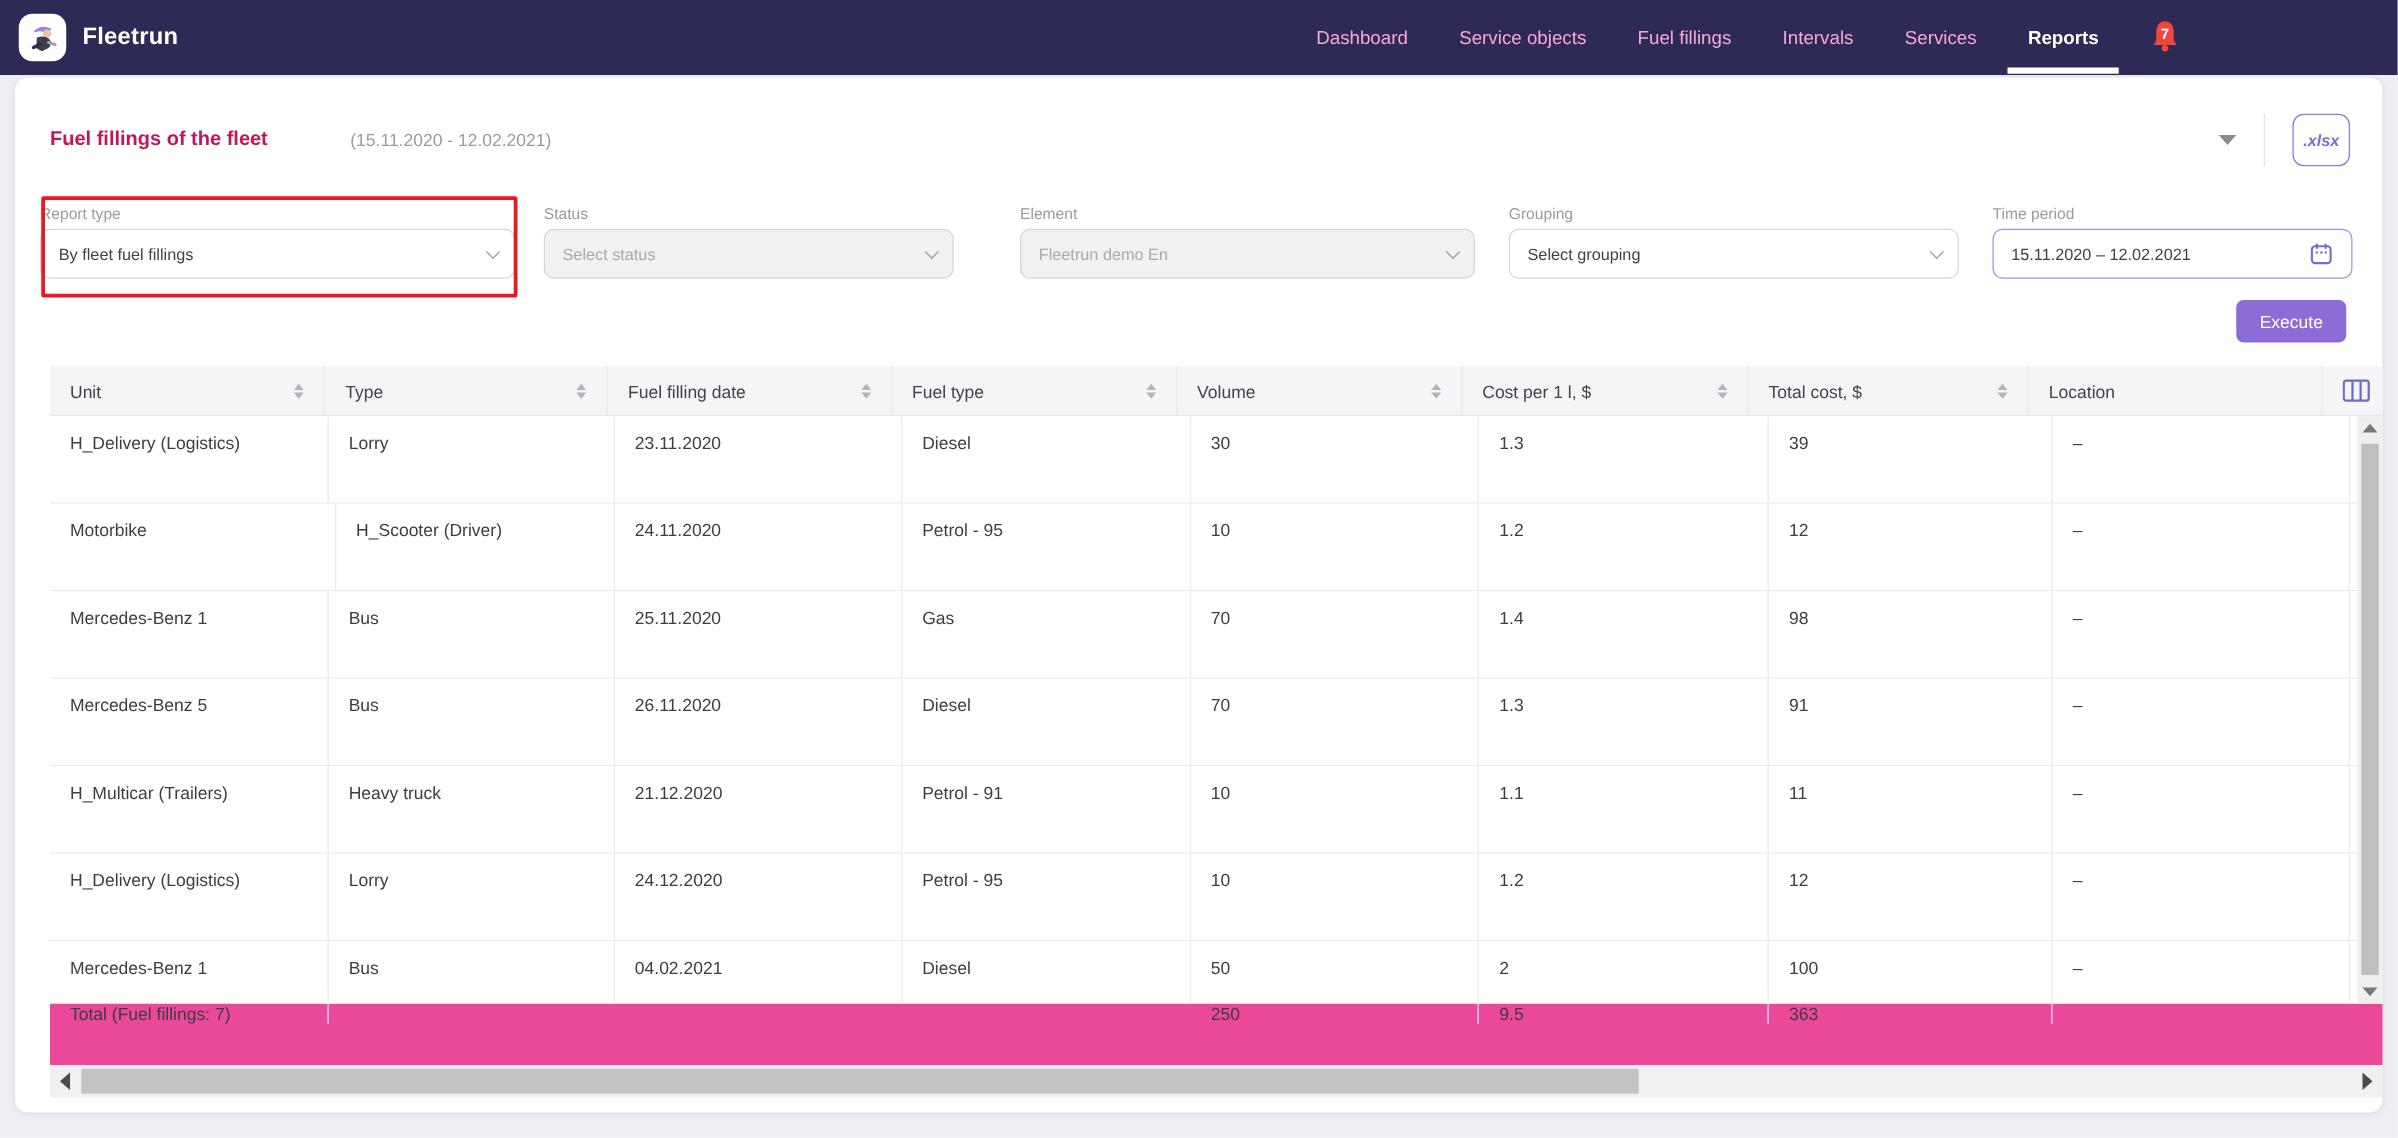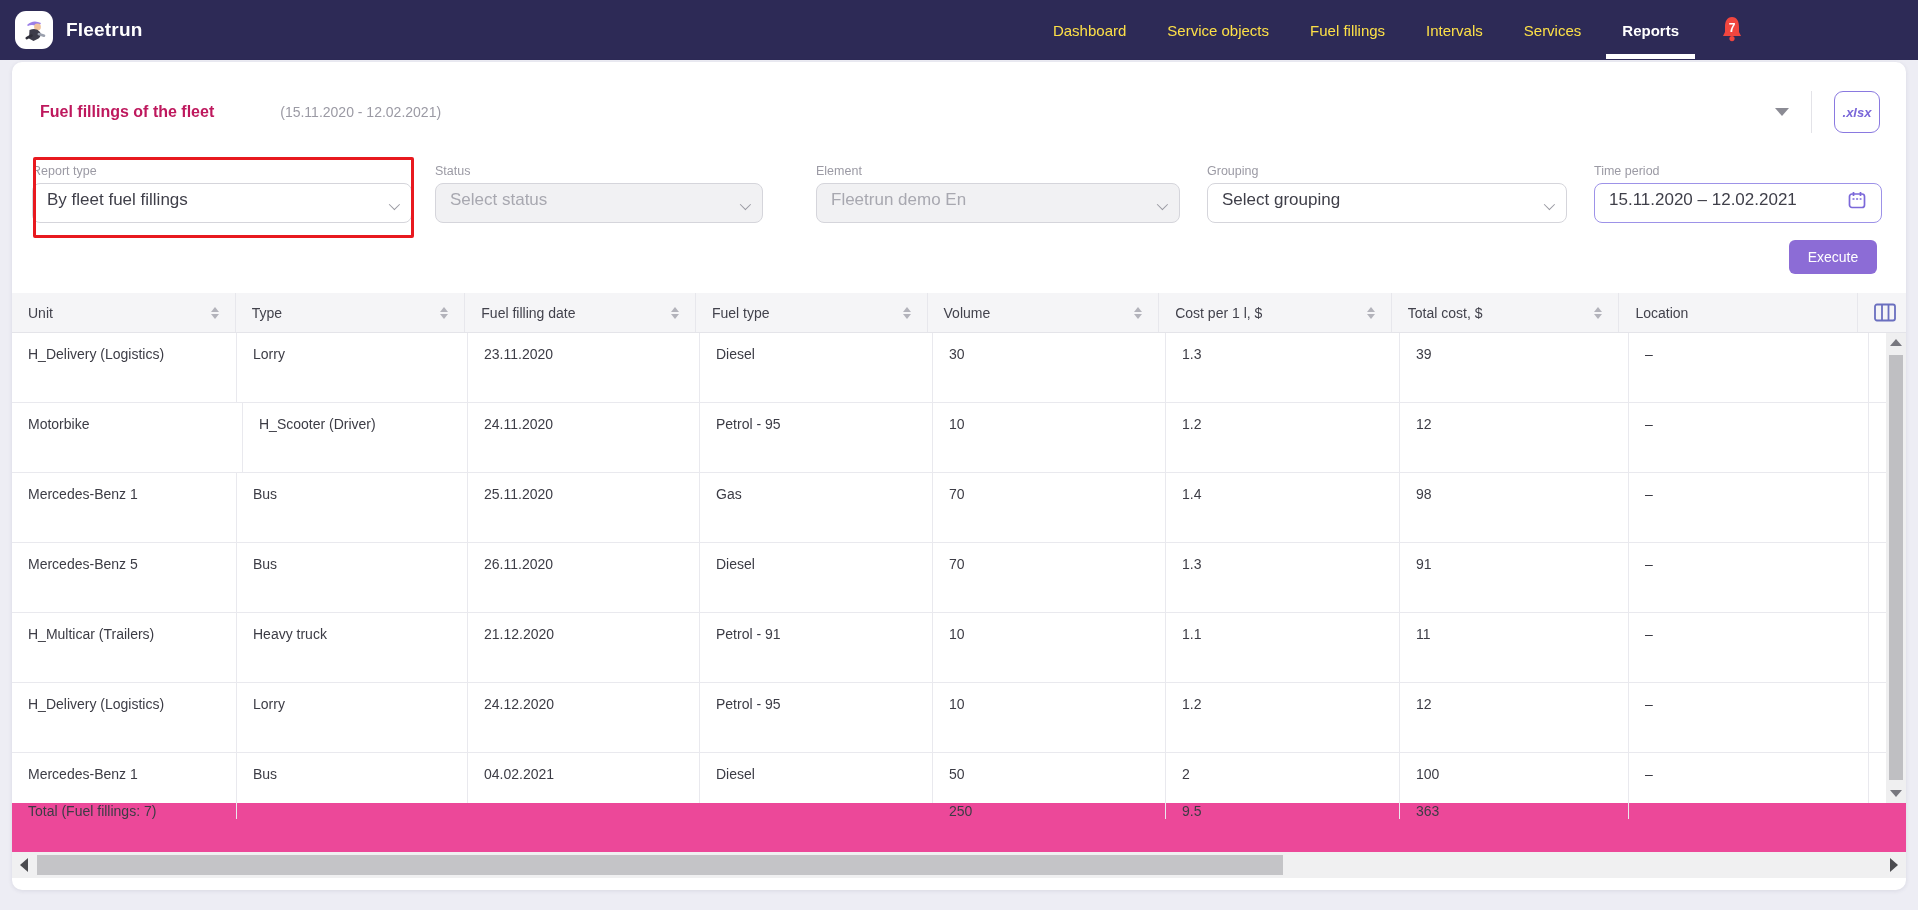--- a/index.html
+++ b/index.html
@@ -6,21 +6,21 @@
   html,body { width:1918px; height:910px; overflow:hidden; background:#ededf4;
               font-family:"Liberation Sans", sans-serif; }
 
   
   .navbar { position:absolute; left:0; top:0; width:1918px; height:60px;
             background:#2d2a56; display:flex; align-items:center; }
   .logo-box { width:38px; height:38px; background:#fff; border-radius:11px;
               margin-left:15px; display:flex; align-items:center; justify-content:center; }
   .brand { color:#fff; font-size:19px; font-weight:700; margin-left:13px; letter-spacing:.2px; }
   .nav { display:flex; align-items:center; gap:41px; margin-left:auto; padding-right:174px; }
-  .nav-item { position:relative; color:#fde047; font-size:15px; cursor:pointer; }
+  .nav-item { position:relative; color:#f9a8d4; font-size:15px; cursor:pointer; }
   .nav-item.active { color:#fff; font-weight:700; }
   .nav-item.active::after { content:''; position:absolute; left:-16px; right:-16px;
                             bottom:-20px; height:5px; background:#fff; }
   .bell-wrap { position:relative; width:24px; height:30px; cursor:pointer; }
 
   
   .card { position:absolute; left:12px; top:62px; width:1894px; height:828px;
           background:#fff; border-radius:10px; box-shadow:0 1px 4px rgba(40,40,80,.10); }
 
   
@@ -35,39 +35,39 @@
   .header-divider { width:1px; height:42px; background:#e3e3e8; margin:0 22px; }
   .xlsx-btn { width:46px; height:42px; border:1px solid #8a79e0; border-radius:9px;
               background:#fff; color:#7b68d9; font-size:13px; font-weight:700;
               display:flex; align-items:center; justify-content:center; cursor:pointer;font-style:italic; }
 
   
   .filters { position:absolute; left:0; top:100px; right:0; height:131px; }
   .fgroup { position:absolute; top:2px; }
   .flabel { font-size:12.5px; color:#9b9aa4; margin-bottom:5px; display:block; }
   .fselect { height:40px; border:1px solid #d5d5db; border-radius:8px; background:#fff;
-             display:flex; align-items:flex-end; padding:12px 14px; font-size:17px;
+             display:flex; align-items:center; padding:12px 14px; font-size:13px;
              color:#3f3f49; cursor:pointer; }
   .fselect.disabled { background:#f1f1f3; color:#a8a8b0; cursor:default; }
   .sel-chevron { margin-left:auto; width:8px; height:8px; border-right:1.6px solid #9a9aa2;
                  border-bottom:1.6px solid #9a9aa2; transform:rotate(45deg) translateY(-2px); }
   .fg-report  { left:20px;   width:380px; }
   .fg-status  { left:423px;  width:328px; }
   .fg-element { left:804px;  width:364px; }
   .fg-group   { left:1195px; width:360px; }
   .fg-time    { left:1582px; width:288px; }
   .fg-time .fselect { border:1px solid #9d92e8; }
   .red-box { position:absolute; left:21px; top:95px; width:381px; height:81px;
              border:3px solid #e8191f; border-radius:2px; pointer-events:none; z-index:6; }
   .execute-btn { position:absolute; left:1777px; top:178px; width:88px; height:34px;
                  background:#8c6cd6; color:#fff; border:none; border-radius:6px;
                  font-size:14px; font-family:"Liberation Sans",sans-serif; cursor:pointer; }
 
   
-  .table-area { position:absolute; left:0; top:231px; right:0; bottom:0; }
+  .table-area { position:absolute; left:0; top:231px; right:0; bottom:0;padding-left:28px; }
   .hrow, .trow, .total-row { display:flex; width:100%; }
   .hrow { height:40px; background:#f5f5f7; border-bottom:1px solid #e4e4e9; }
   .hcell { display:flex; align-items:center; padding:0 10px 0 16px; font-size:14px;
            color:#42424c; border-right:1px solid #e7e7ec; cursor:pointer; }
   .hcell .hlabel { white-space:nowrap; }
   .sort { margin-left:auto; margin-right:6px; display:flex; flex-direction:column; gap:2px; }
   .sort .up { width:0;height:0;border-left:4px solid transparent;border-right:4px solid transparent;
               border-bottom:5px solid #b3b3bb; }
   .sort .dn { width:0;height:0;border-left:4px solid transparent;border-right:4px solid transparent;
               border-top:5px solid #b3b3bb; }

